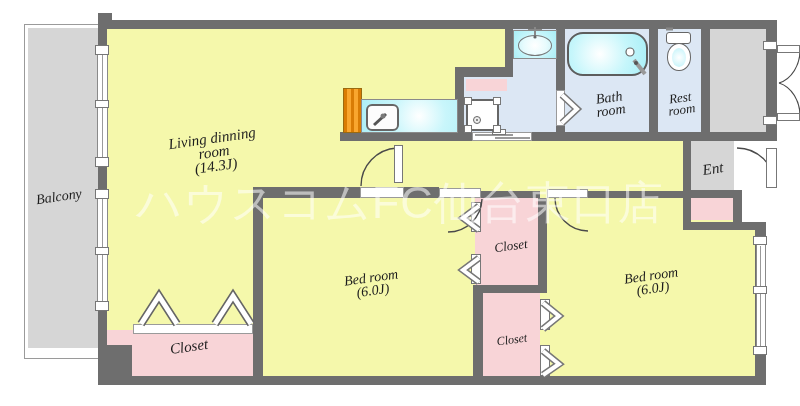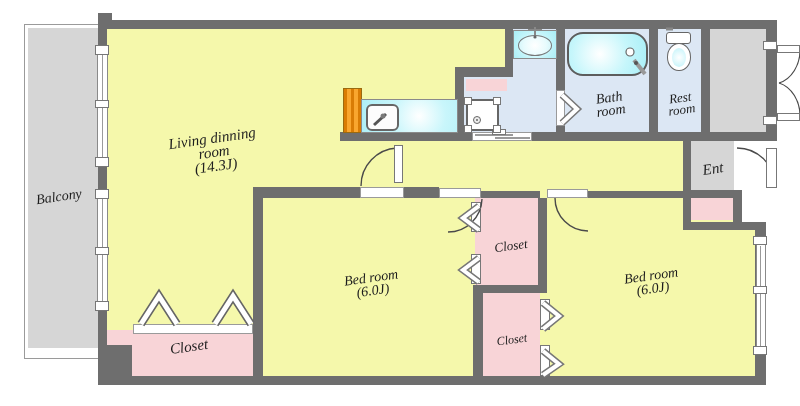--- a/index.html
+++ b/index.html
@@ -230,14 +230,15 @@
   <div class="lbl" style="left:189px;top:347px;font-size:15px">
     <span>Closet</span>
   </div>
   <div class="lbl" style="left:511px;top:246px;font-size:13px">
     <span>Closet</span>
   </div>
   <div class="lbl" style="left:512px;top:340px;font-size:12px">
     <span>Closet</span>
   </div>
 
+  <div class="watermark">ハウスコムFC仙台東口店</div>
 
 </div>
 
 </body></html>

